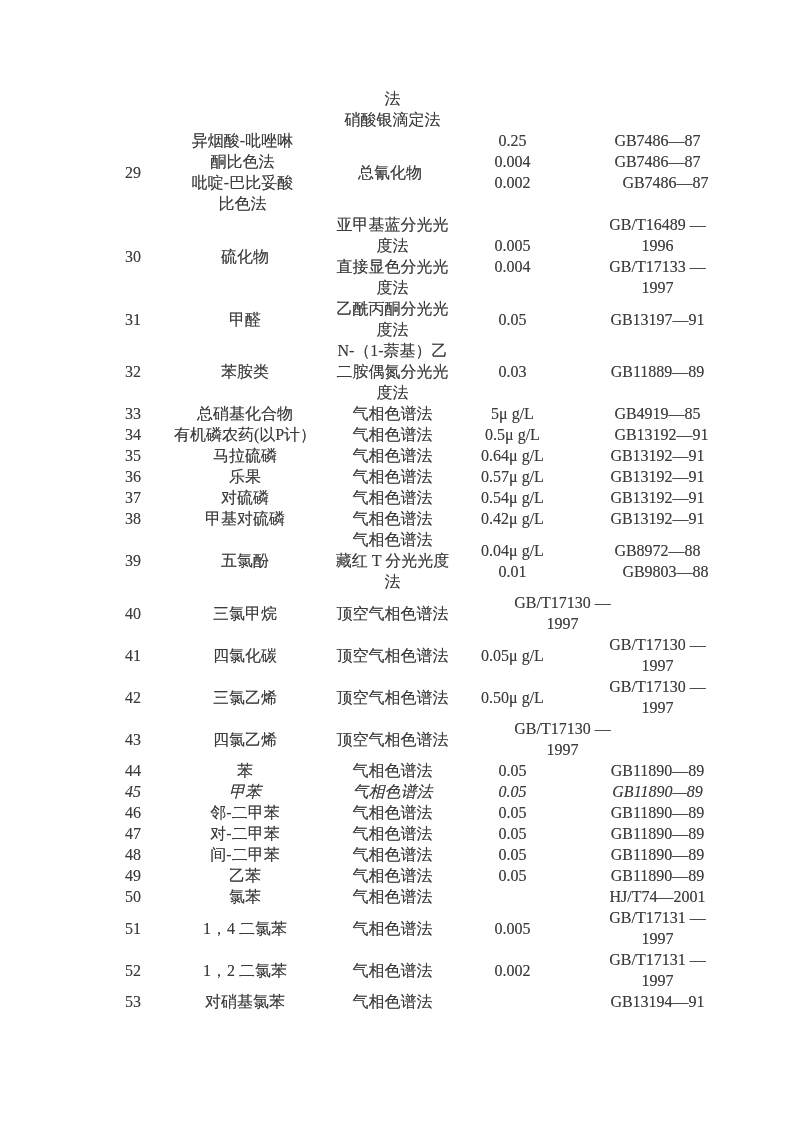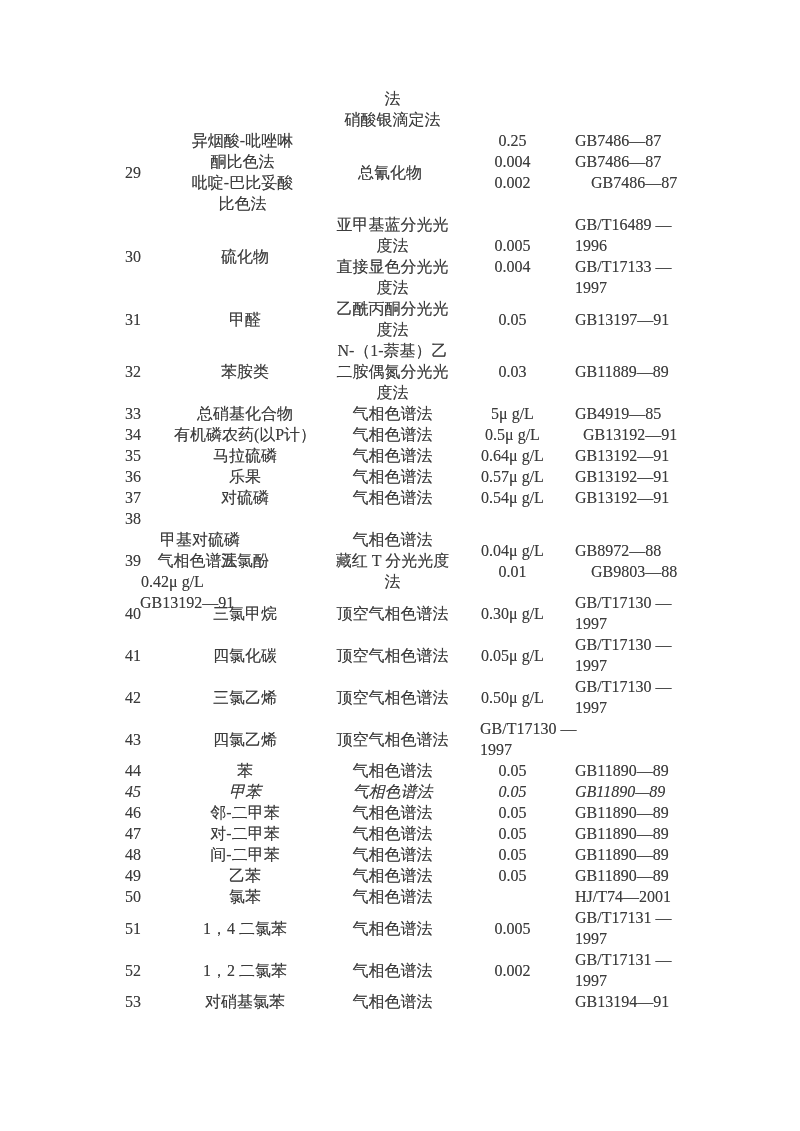--- a/index.html
+++ b/index.html
@@ -36,21 +36,21 @@
   .line {
     height: 21px;
     line-height: 21px;
     white-space: pre;
     text-shadow: 0 0 0.5px rgba(70,70,70,0.55);
   }
   .c-num    { width: 45px;  text-align: left; }
   .c-name   { width: 150px; text-align: center; }
   .c-method { width: 145px; text-align: center; }
   .c-limit  { width: 95px;  text-align: center; }
-  .c-std    { width: 165px; text-align: left; padding-left: 15px; }
+  .c-std    { width: 165px; text-align: center; padding-left: 15px; }
 </style>
 </head>
 <body>
 
 <div class="page">
   <div class="tbl">
       <div class="trow" style="height: 42px;">
         <div class="cell c-num"></div>
         <div class="cell c-name"></div>
         <div class="cell c-method">
@@ -227,21 +227,21 @@
         <div class="cell c-method">
           <div class="line">气相色谱法</div>
         </div>
         <div class="cell c-limit">
           <div class="line">0.54μ g/L</div>
         </div>
         <div class="cell c-std">
           <div class="line">GB13192—91</div>
         </div>
       </div>
-      <div class="trow" style="height: 21px; flex-direction: column;">
+      <div class="trow" style="height: 21px;">
         <div class="cell c-num">
           <div class="line">38</div>
         </div>
         <div class="cell c-name">
           <div class="line">甲基对硫磷</div>
         </div>
         <div class="cell c-method">
           <div class="line">气相色谱法</div>
         </div>
         <div class="cell c-limit">
@@ -274,23 +274,20 @@
       </div>
       <div class="trow" style="height: 42px;">
         <div class="cell c-num">
           <div class="line">40</div>
         </div>
         <div class="cell c-name">
           <div class="line">三氯甲烷</div>
         </div>
         <div class="cell c-method">
           <div class="line">顶空气相色谱法</div>
-        </div>
-        <div class="cell c-limit">
-          <div class="line">0.30μ g/L</div>
         </div>
         <div class="cell c-std">
           <div class="line">GB/T17130 —</div>
           <div class="line">1997</div>
         </div>
       </div>
       <div class="trow" style="height: 42px;">
         <div class="cell c-num">
           <div class="line">41</div>
         </div>

